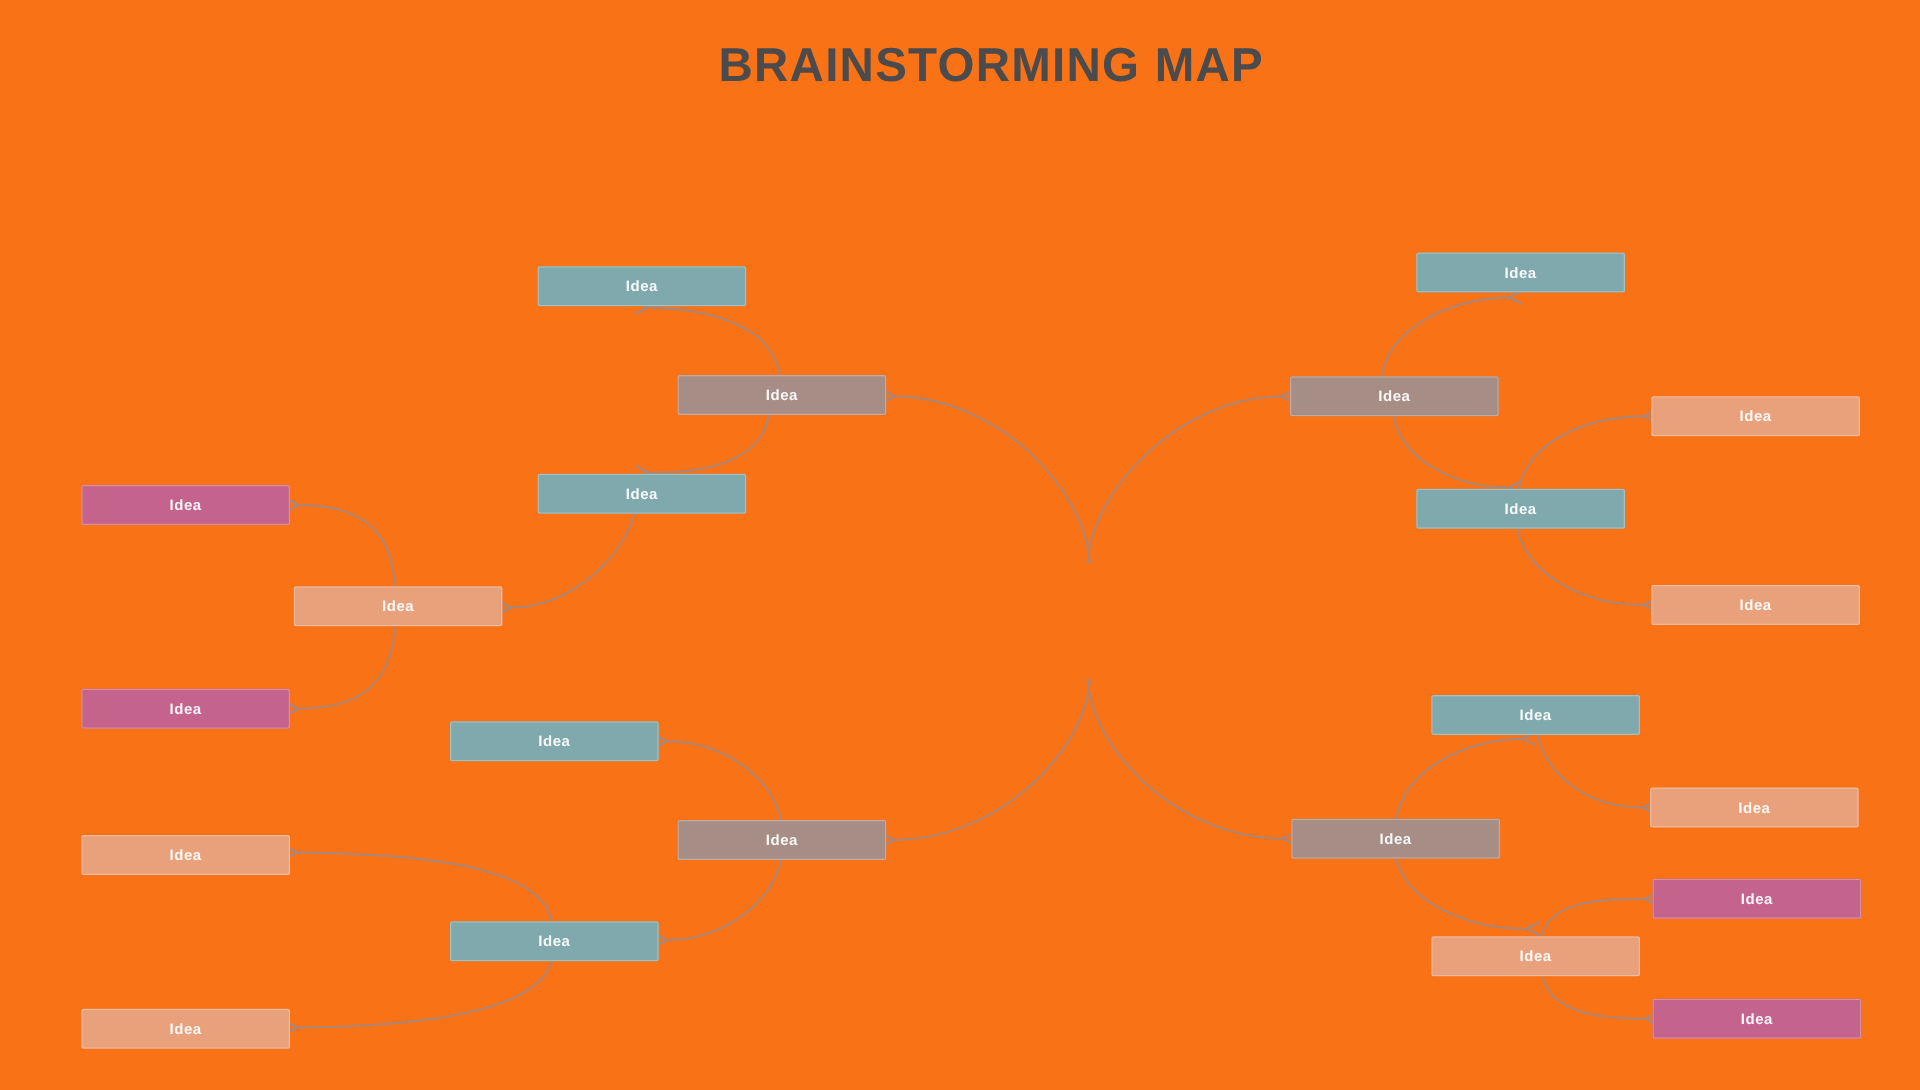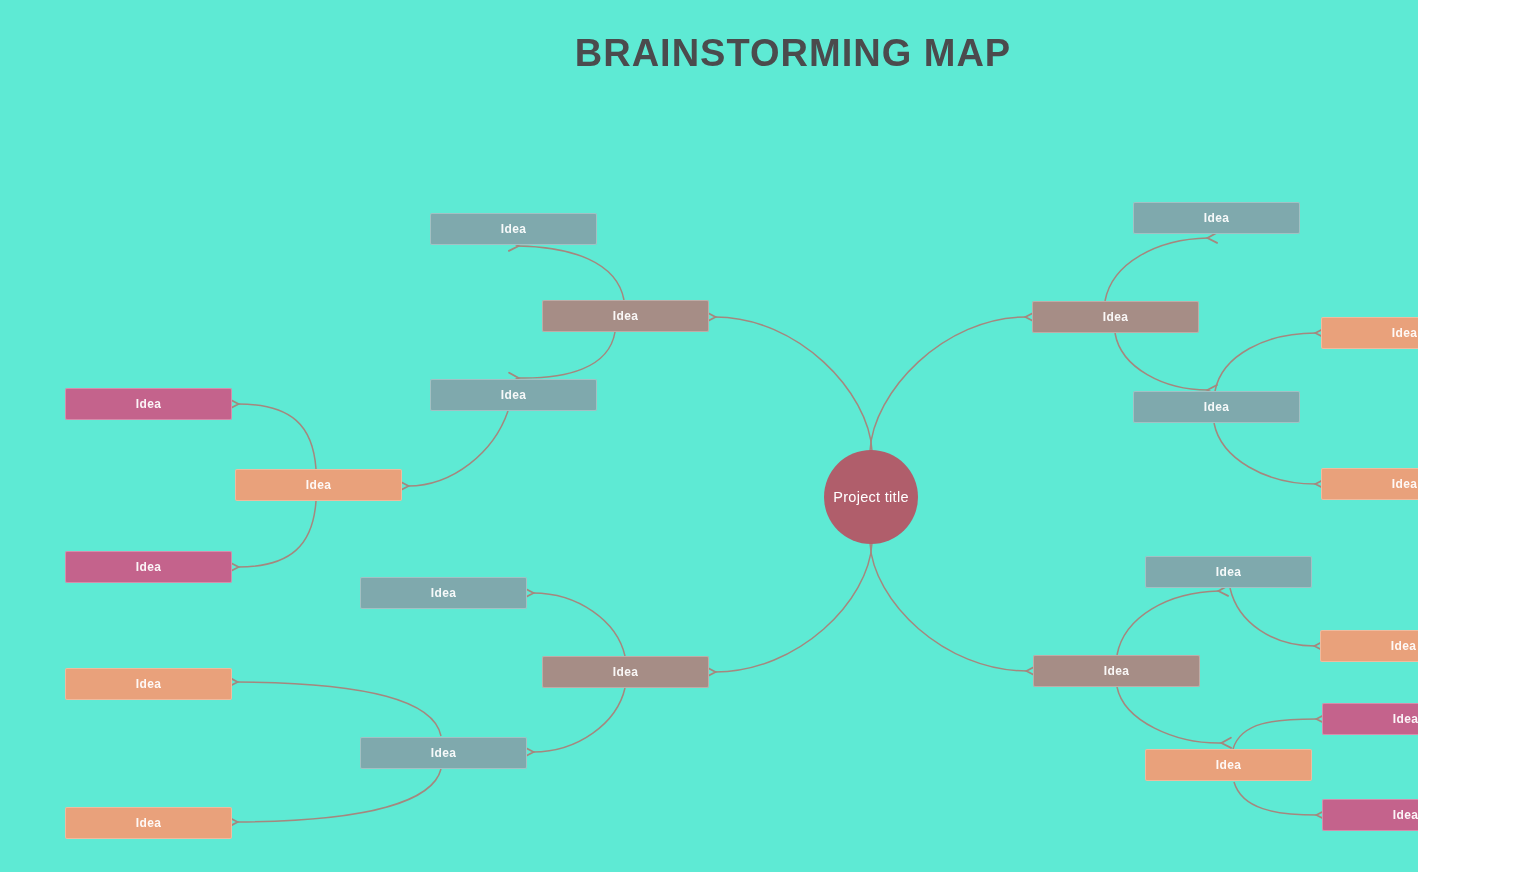--- a/index.html
+++ b/index.html
@@ -3,23 +3,23 @@
 <meta charset="utf-8">
 <style>
   html, body {
     margin: 0;
     padding: 0;
     background: #ffffff;
     font-family: "Liberation Sans", sans-serif;
   }
   #canvas {
     position: relative;
-    width: 1418px;
+    width: 1536px;
     height: 872px;
-    background: #5eead4;
+    background: #f97316;
     overflow: hidden;
   }
   .title {
     position: absolute;
     top: 32px;
     left: 793px;
     transform: translateX(-50%);
     font-size: 38px;
     font-weight: bold;
     letter-spacing: 1px;
@@ -112,14 +112,13 @@
       <div class="node" style="left: 1133px; top: 391px; width: 167px; height: 32px; background: rgb(127, 169, 173);">Idea</div>
       <div class="node" style="left: 1321px; top: 317px; width: 167px; height: 32px; background: rgb(233, 161, 123);">Idea</div>
       <div class="node" style="left: 1321px; top: 468px; width: 167px; height: 32px; background: rgb(233, 161, 123);">Idea</div>
       <div class="node" style="left: 1145px; top: 556px; width: 167px; height: 32px; background: rgb(127, 169, 173);">Idea</div>
       <div class="node" style="left: 1033px; top: 655px; width: 167px; height: 32px; background: rgb(166, 141, 134);">Idea</div>
       <div class="node" style="left: 1320px; top: 630px; width: 167px; height: 32px; background: rgb(233, 161, 123);">Idea</div>
       <div class="node" style="left: 1145px; top: 749px; width: 167px; height: 32px; background: rgb(233, 161, 123);">Idea</div>
       <div class="node" style="left: 1322px; top: 703px; width: 167px; height: 32px; background: rgb(196, 99, 140);">Idea</div>
       <div class="node" style="left: 1322px; top: 799px; width: 167px; height: 32px; background: rgb(196, 99, 140);">Idea</div>
     </div>
-  <div class="center-node" id="center-node" style="left: 824px; top: 450px; width: 94px; height: 94px; background: rgb(176, 94, 107);">Project title</div>
 </div>
 
 </body></html>

